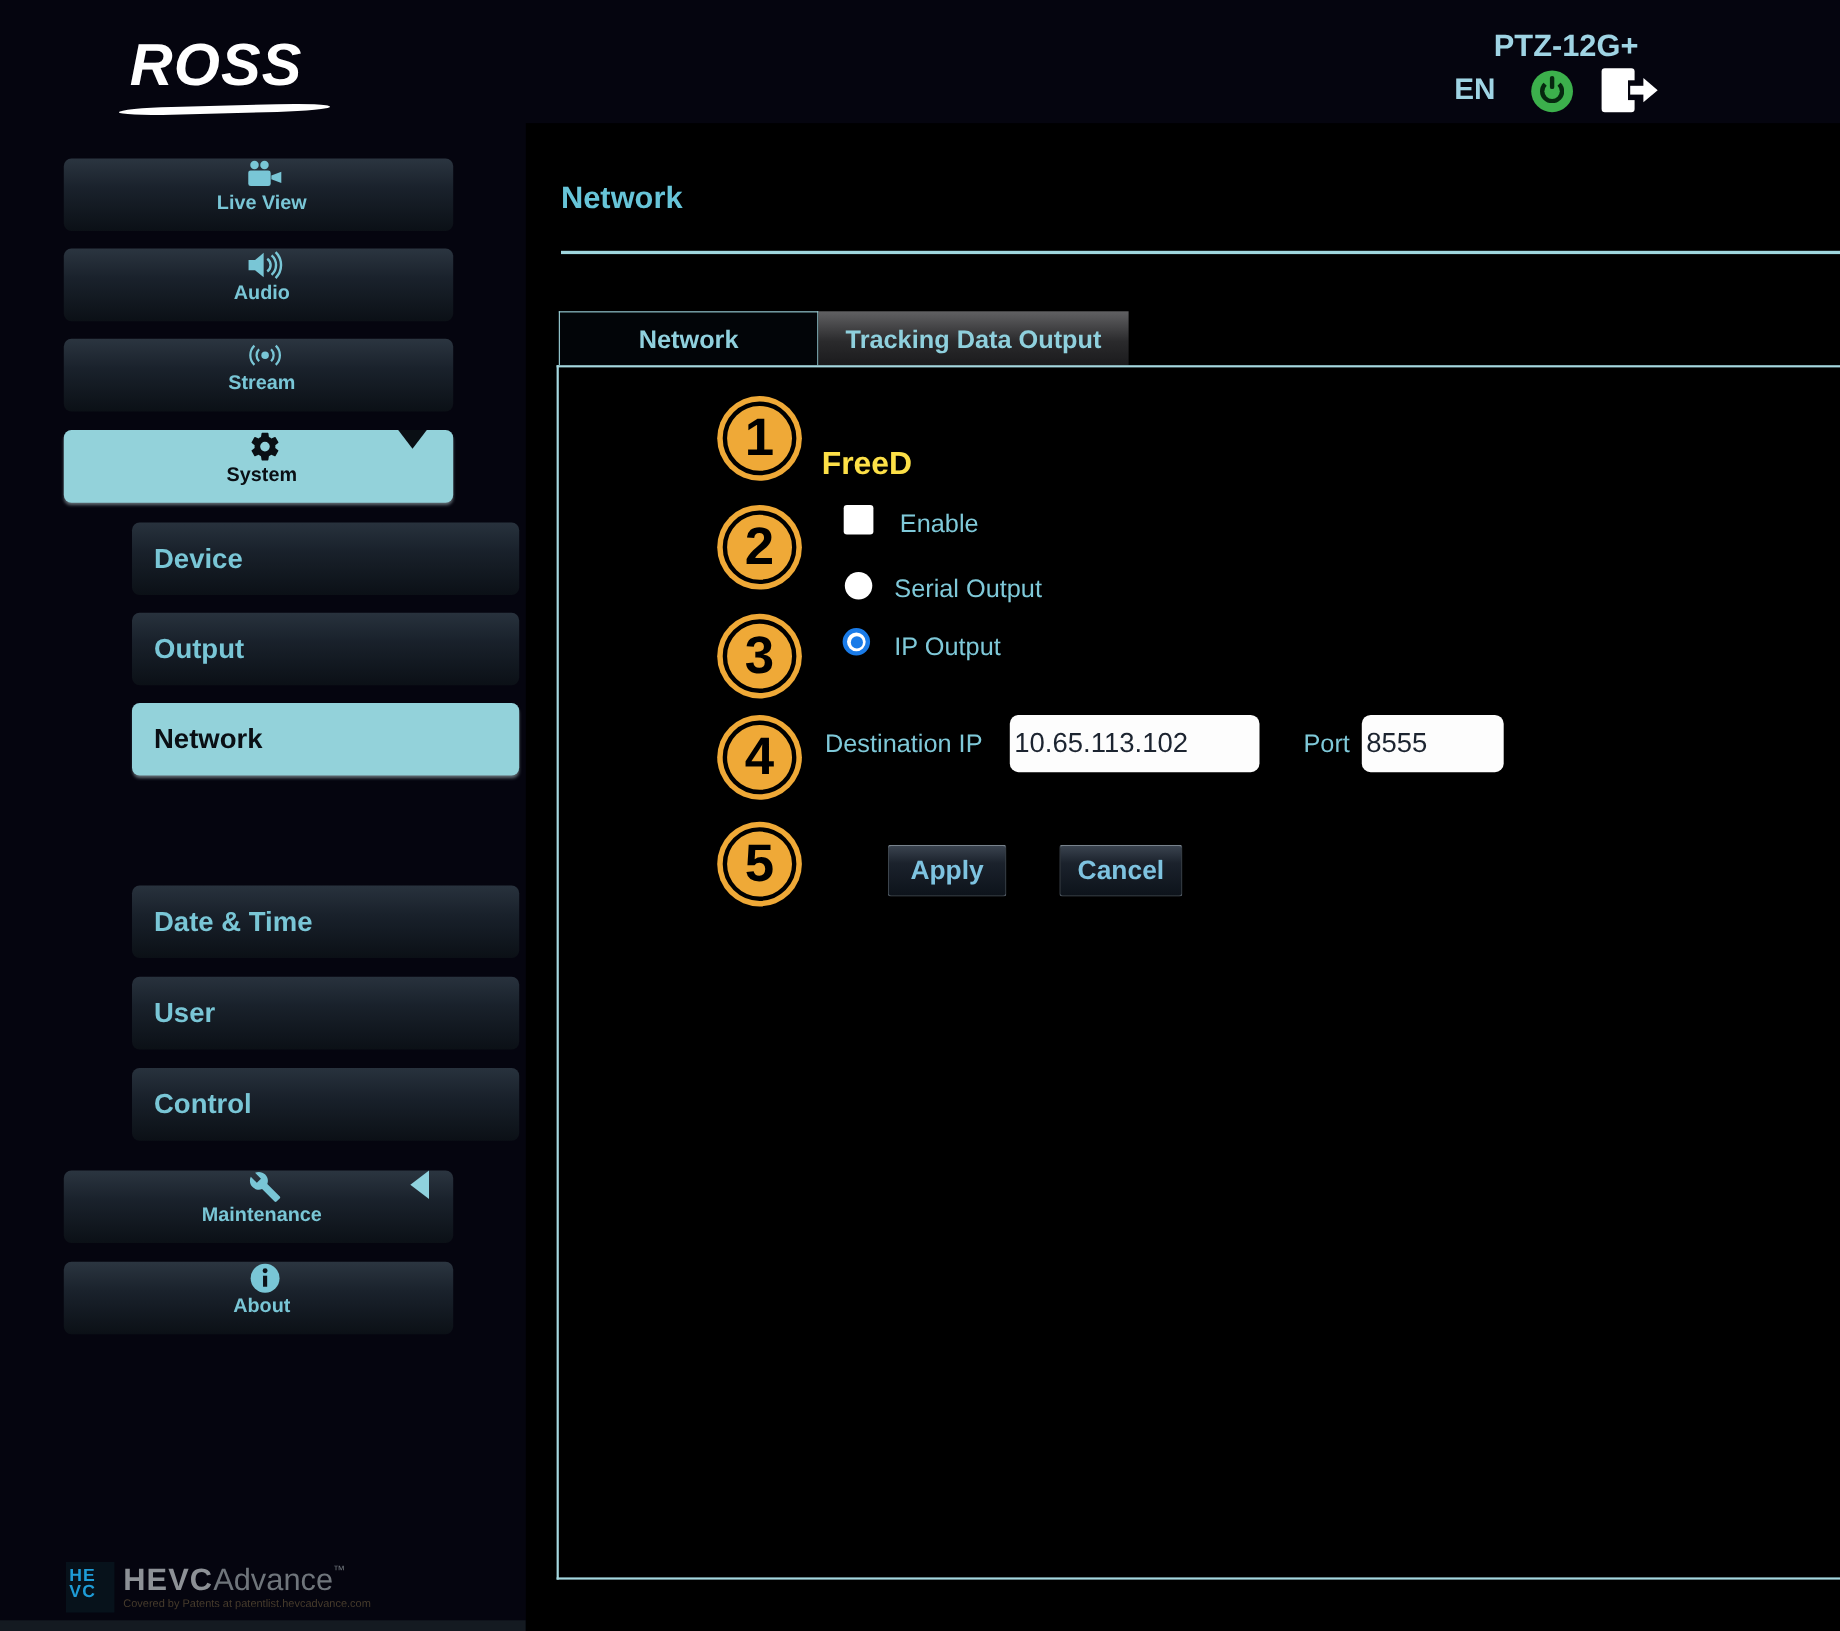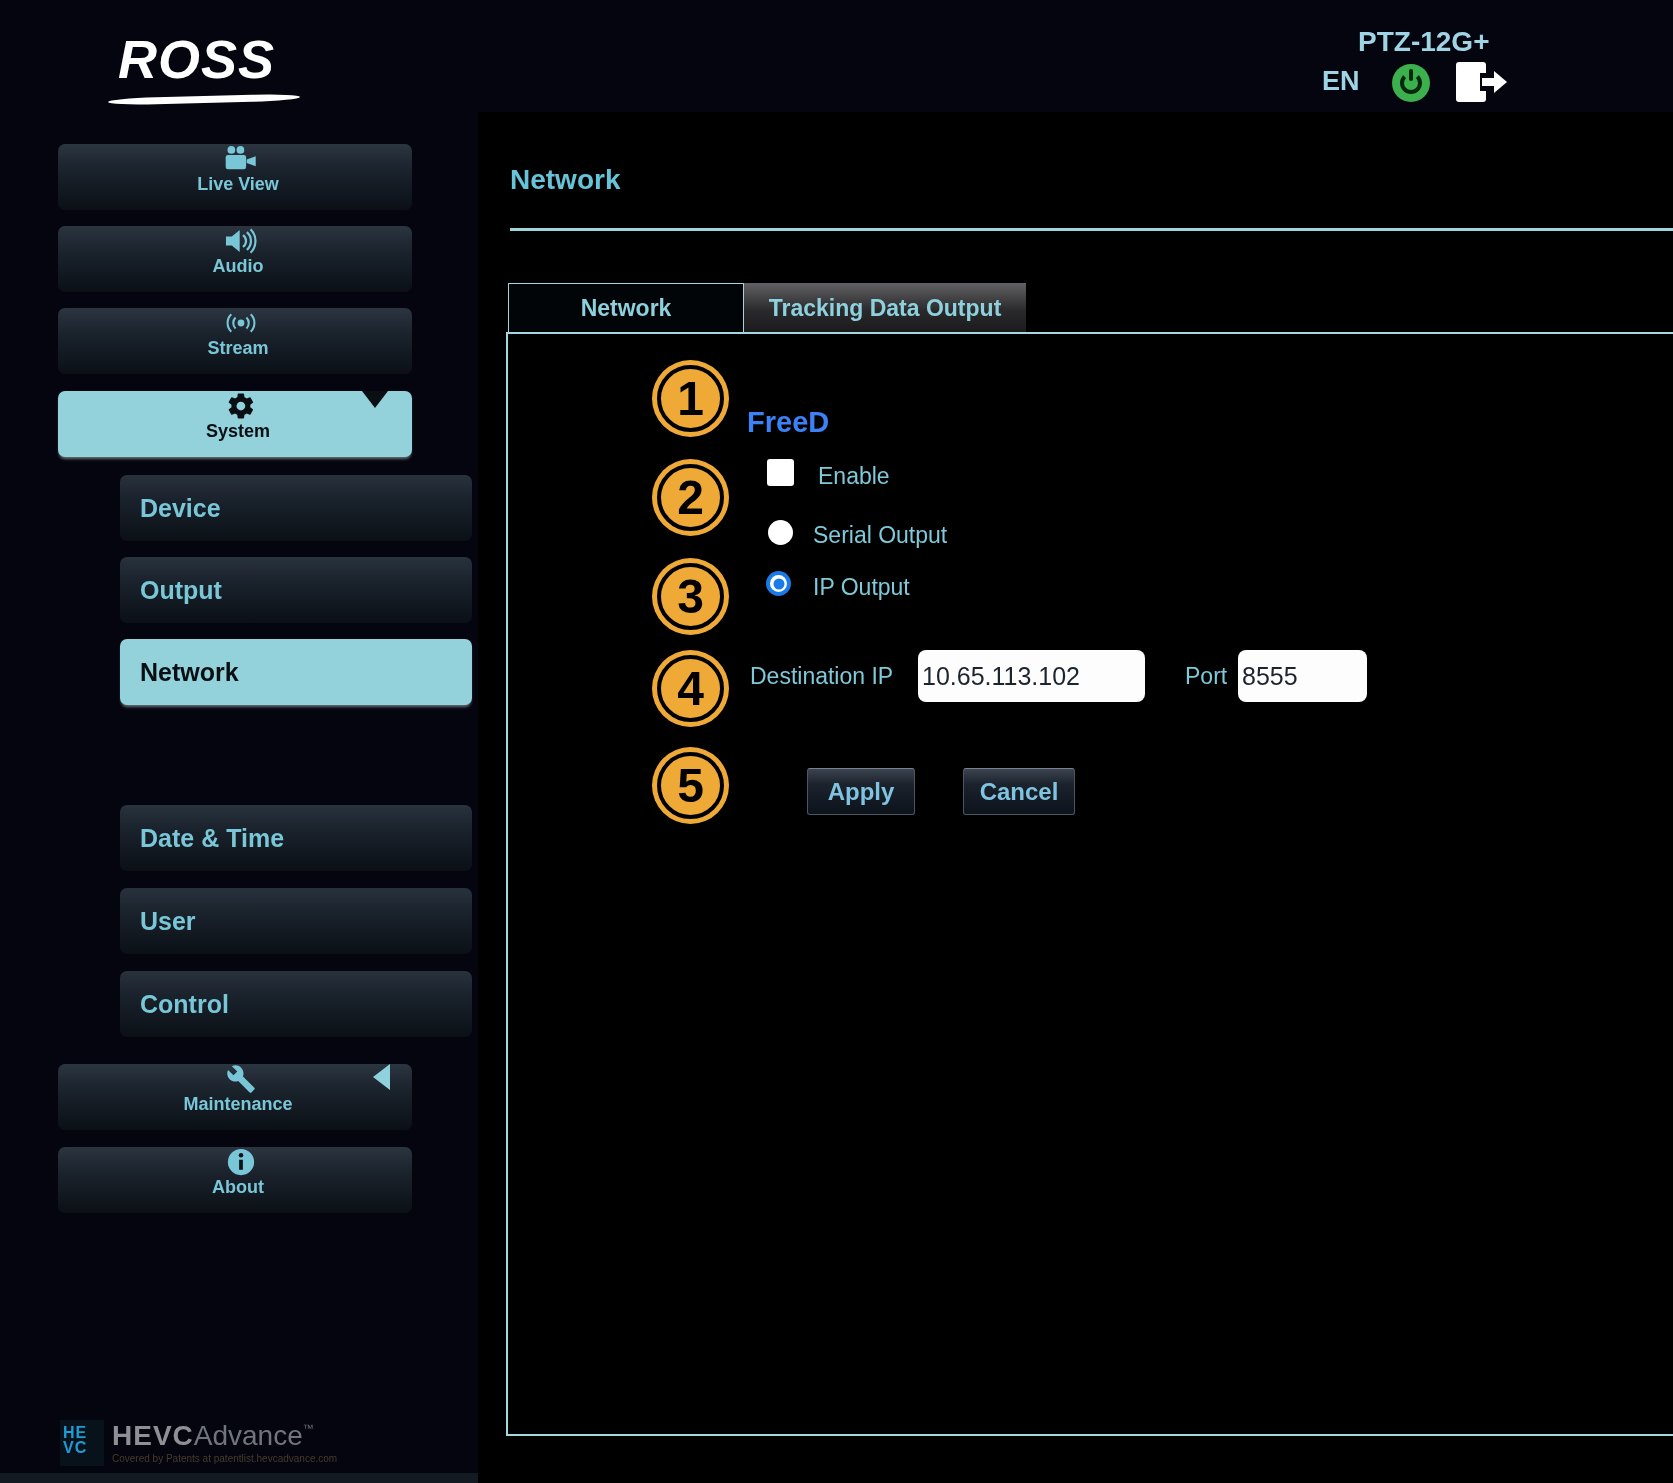--- a/index.html
+++ b/index.html
@@ -64,21 +64,21 @@
   .tab-tracking { left:266px; width:282px;
            background:linear-gradient(180deg,#616163 0%,#2a2a2c 55%,#1a1a1c 100%); }
   .panel { position:absolute; left:28px; top:220px; right:0; bottom:47px; background:#000;
            border:2px solid #a5d7df; border-right:none; }
 
   .annot { position:absolute; left:174px; width:77px; height:77px; border-radius:50%; background:#efa937;
            display:flex; align-items:center; justify-content:center; }
   .annot::before { content:""; position:absolute; inset:5px; border:4px solid #000; border-radius:50%; }
   .annot span { position:relative; color:#000; font-size:48px; font-weight:bold; }
 
-  .freed-title { position:absolute; left:269px; top:294px; color:#3b82f6; font-size:29px; font-weight:bold; }
+  .freed-title { position:absolute; left:269px; top:294px; color:#fde047; font-size:29px; font-weight:bold; }
   .form-label { position:absolute; color:#7fc9d9; font-size:23px; }
   .checkbox { position:absolute; left:289px; top:347px; width:27px; height:27px; background:#fff;
            border-radius:3px; cursor:pointer; }
   .radio { position:absolute; width:25px; height:25px; border-radius:50%; background:#fff; cursor:pointer; }
   .radio.selected { border:4px solid #1a7be8; }
   .radio.selected::after { content:""; position:absolute; left:50%; top:50%; width:11px; height:11px;
            border-radius:50%; background:#1a7be8; transform:translate(-50%,-50%); }
   .text-input { position:absolute; height:52px; background:#fdfdfd; border:none; border-radius:8px;
            color:#1c2430; font-size:25px; padding:0 4px; font-family:"Liberation Sans", sans-serif; }
   .btn { position:absolute; top:656px; height:47px; border:1px solid #4c5660; border-top-color:#79838d;

